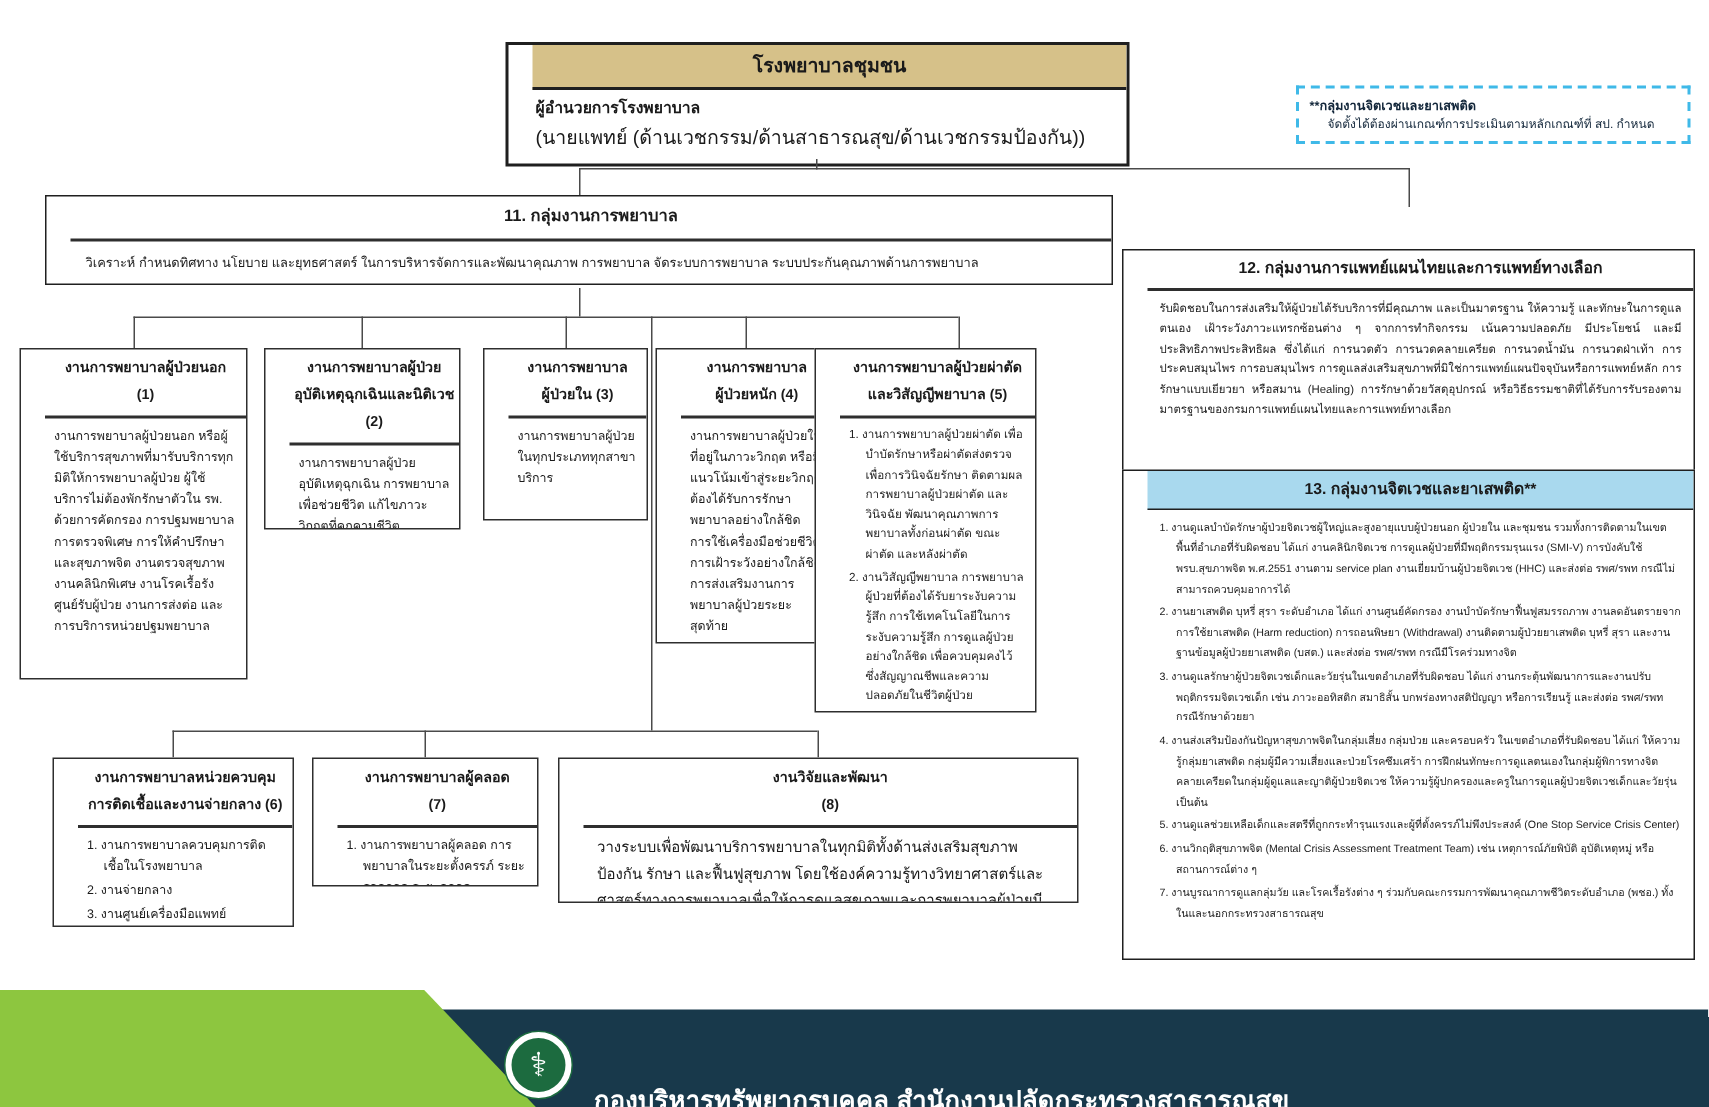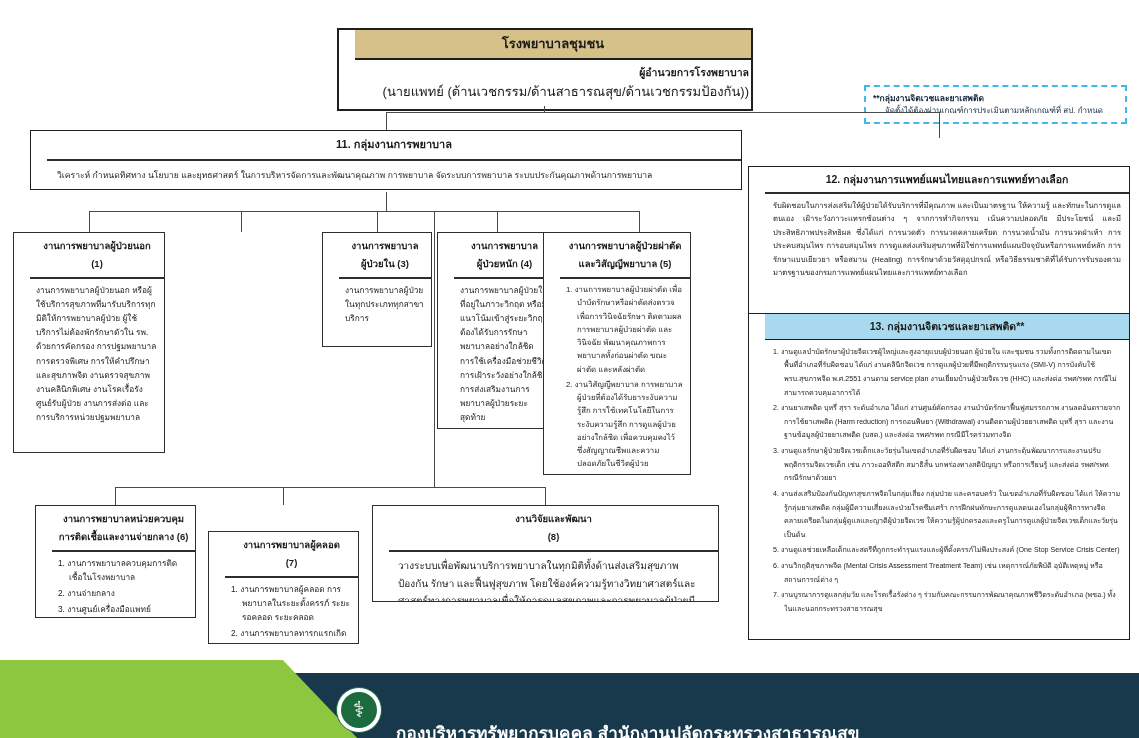--- a/index.html
+++ b/index.html
@@ -10,26 +10,26 @@
       padding:4px 2px;font-size:9.5px;line-height:1.9;}
   .bd{padding:4px 6px;font-size:8.3px;line-height:1.7;text-align:left;}
   .bd.left{text-align:left;}
   .bd.just{text-align:justify;}
   .li{padding-left:11px;text-indent:-11px;margin-bottom:2px;}
   .ln{position:absolute;background:#4a4a4a;}
   
   #rootbox{left:337px;top:28px;width:416px;border:2px solid #1f1f1f;}
   #rootbox .roothd{background:#d6c189;font-weight:bold;font-size:13px;text-align:center;
       padding:5px 0;border-bottom:2px solid #1f1f1f;line-height:1.4;}
-  #rootbox .rootbd{text-align:right;padding:4px 2px 6px 2px;}
+  #rootbox .rootbd{text-align:left;padding:4px 2px 6px 2px;}
   #rootbox .dir{font-weight:bold;font-size:10.5px;line-height:1.7;}
   #rootbox .dirdet{font-size:13px;line-height:1.6;}
   
   #notebox{position:absolute;left:864px;top:57px;width:263px;box-sizing:border-box;
-      border:2px dashed #3fb9e8;background:#fff;padding:4px 7px;margin-top:28px;}
+      border:2px dashed #3fb9e8;background:#fff;padding:4px 7px;}
   #notebox .nt{font-weight:bold;font-size:8.5px;line-height:1.7;color:#12263a;}
   #notebox .nx{font-size:8px;line-height:1.6;padding-left:12px;color:#12263a;}
   
   #g11{left:30px;top:130px;width:712px;border:1.5px solid #1f1f1f;}
   #g11 .hd{font-size:11px;padding:5px 0;line-height:1.6;}
   #g11 .bd{font-size:8.6px;padding:7px 10px;}
   
   #g12{left:748px;top:138px;width:382px;height:163px;border:1.5px solid #1f1f1f;margin-top:28px;}
   #g12 .hd{font-size:10.5px;padding:4px 0;line-height:1.6;}
   #g12 .bd{font-size:7.6px;line-height:1.78;padding:5px 8px;}
@@ -39,21 +39,21 @@
   #g13 .bd{font-size:7.1px;line-height:1.92;padding:6px 8px;}
   
   #u1{left:13px; top:232px;width:152px;height:221px;}
   #u2{left:176px;top:232px;width:131px;height:121px;}
   #u3{left:322px;top:232px;width:110px;height:115px;}
   #u4{left:437px;top:232px;width:119px;height:197px;}
   #u5{left:543px;top:232px;width:148px;height:243px;}
   #u5 .bd{font-size:7.8px;}
   
   #u6{left:35px; top:505px;width:161px;height:113px;}
-  #u7{left:208px;top:531px;width:151px;height:113px;}
+  #u7{left:208px;top:505px;width:151px;height:86px;}
   #u8{left:372px;top:505px;width:347px;height:97px;}
   #u8 .bd{font-size:10px;line-height:1.75;padding:5px 9px;font-family:Liberation Serif, serif;}
   
   #footer-navy{position:absolute;left:0;top:673px;width:1139px;height:65px;background:#18394b;}
   #footer-green{position:absolute;left:0;top:660px;width:400px;height:78px;background:#8dc63f;
       clip-path:polygon(0 0,70.7% 0,89.3% 100%,0 100%);}
   #moph-logo{position:absolute;left:336px;top:687px;width:46px;height:46px;border-radius:50%;
       background:#ffffff;border:1px solid #1c6b3f;box-sizing:border-box;display:flex;align-items:center;justify-content:center;}
   #moph-logo .inner{width:36px;height:36px;border-radius:50%;background:#1c6b3f;color:#fff;
       display:flex;align-items:center;justify-content:center;font-size:22px;line-height:1;}
@@ -116,20 +116,25 @@
         <div class="li">6. งานวิกฤติสุขภาพจิต (Mental Crisis Assessment Treatment Team) เช่น เหตุการณ์ภัยพิบัติ อุบัติเหตุหมู่ หรือสถานการณ์ต่าง ๆ</div>
         <div class="li">7. งานบูรณาการดูแลกลุ่มวัย และโรคเรื้อรังต่าง ๆ ร่วมกับคณะกรรมการพัฒนาคุณภาพชีวิตระดับอำเภอ (พชอ.) ทั้งในและนอกกระทรวงสาธารณสุข</div>
       </div>
   </div>
 
   <div class="box" id="u1">
     <div class="hd">งานการพยาบาลผู้ป่วยนอก
 (1)</div>
     <div class="bd">งานการพยาบาลผู้ป่วยนอก หรือผู้ใช้บริการสุขภาพที่มารับบริการทุกมิติให้การพยาบาลผู้ป่วย ผู้ใช้บริการไม่ต้องพักรักษาตัวใน รพ. ด้วยการคัดกรอง การปฐมพยาบาล การตรวจพิเศษ การให้คำปรึกษาและสุขภาพจิต งานตรวจสุขภาพ งานคลินิกพิเศษ งานโรคเรื้อรัง ศูนย์รับผู้ป่วย งานการส่งต่อ และการบริการหน่วยปฐมพยาบาล</div>
   </div>
+  <div class="box" id="u2">
+    <div class="hd">งานการพยาบาลผู้ป่วย
+อุบัติเหตุฉุกเฉินและนิติเวช (2)</div>
+    <div class="bd">งานการพยาบาลผู้ป่วยอุบัติเหตุฉุกเฉิน การพยาบาลเพื่อช่วยชีวิต แก้ไขภาวะวิกฤตที่คุกคามชีวิต</div>
+  </div>
   <div class="box" id="u3">
     <div class="hd">งานการพยาบาล
 ผู้ป่วยใน (3)</div>
     <div class="bd">งานการพยาบาลผู้ป่วยในทุกประเภททุกสาขาบริการ</div>
   </div>
   <div class="box" id="u4">
     <div class="hd">งานการพยาบาล
 ผู้ป่วยหนัก (4)</div>
     <div class="bd">งานการพยาบาลผู้ป่วยในที่อยู่ในภาวะวิกฤต หรือมีแนวโน้มเข้าสู่ระยะวิกฤต ต้องได้รับการรักษาพยาบาลอย่างใกล้ชิด การใช้เครื่องมือช่วยชีวิต การเฝ้าระวังอย่างใกล้ชิด การส่งเสริมงานการพยาบาลผู้ป่วยระยะสุดท้าย</div>
   </div>

